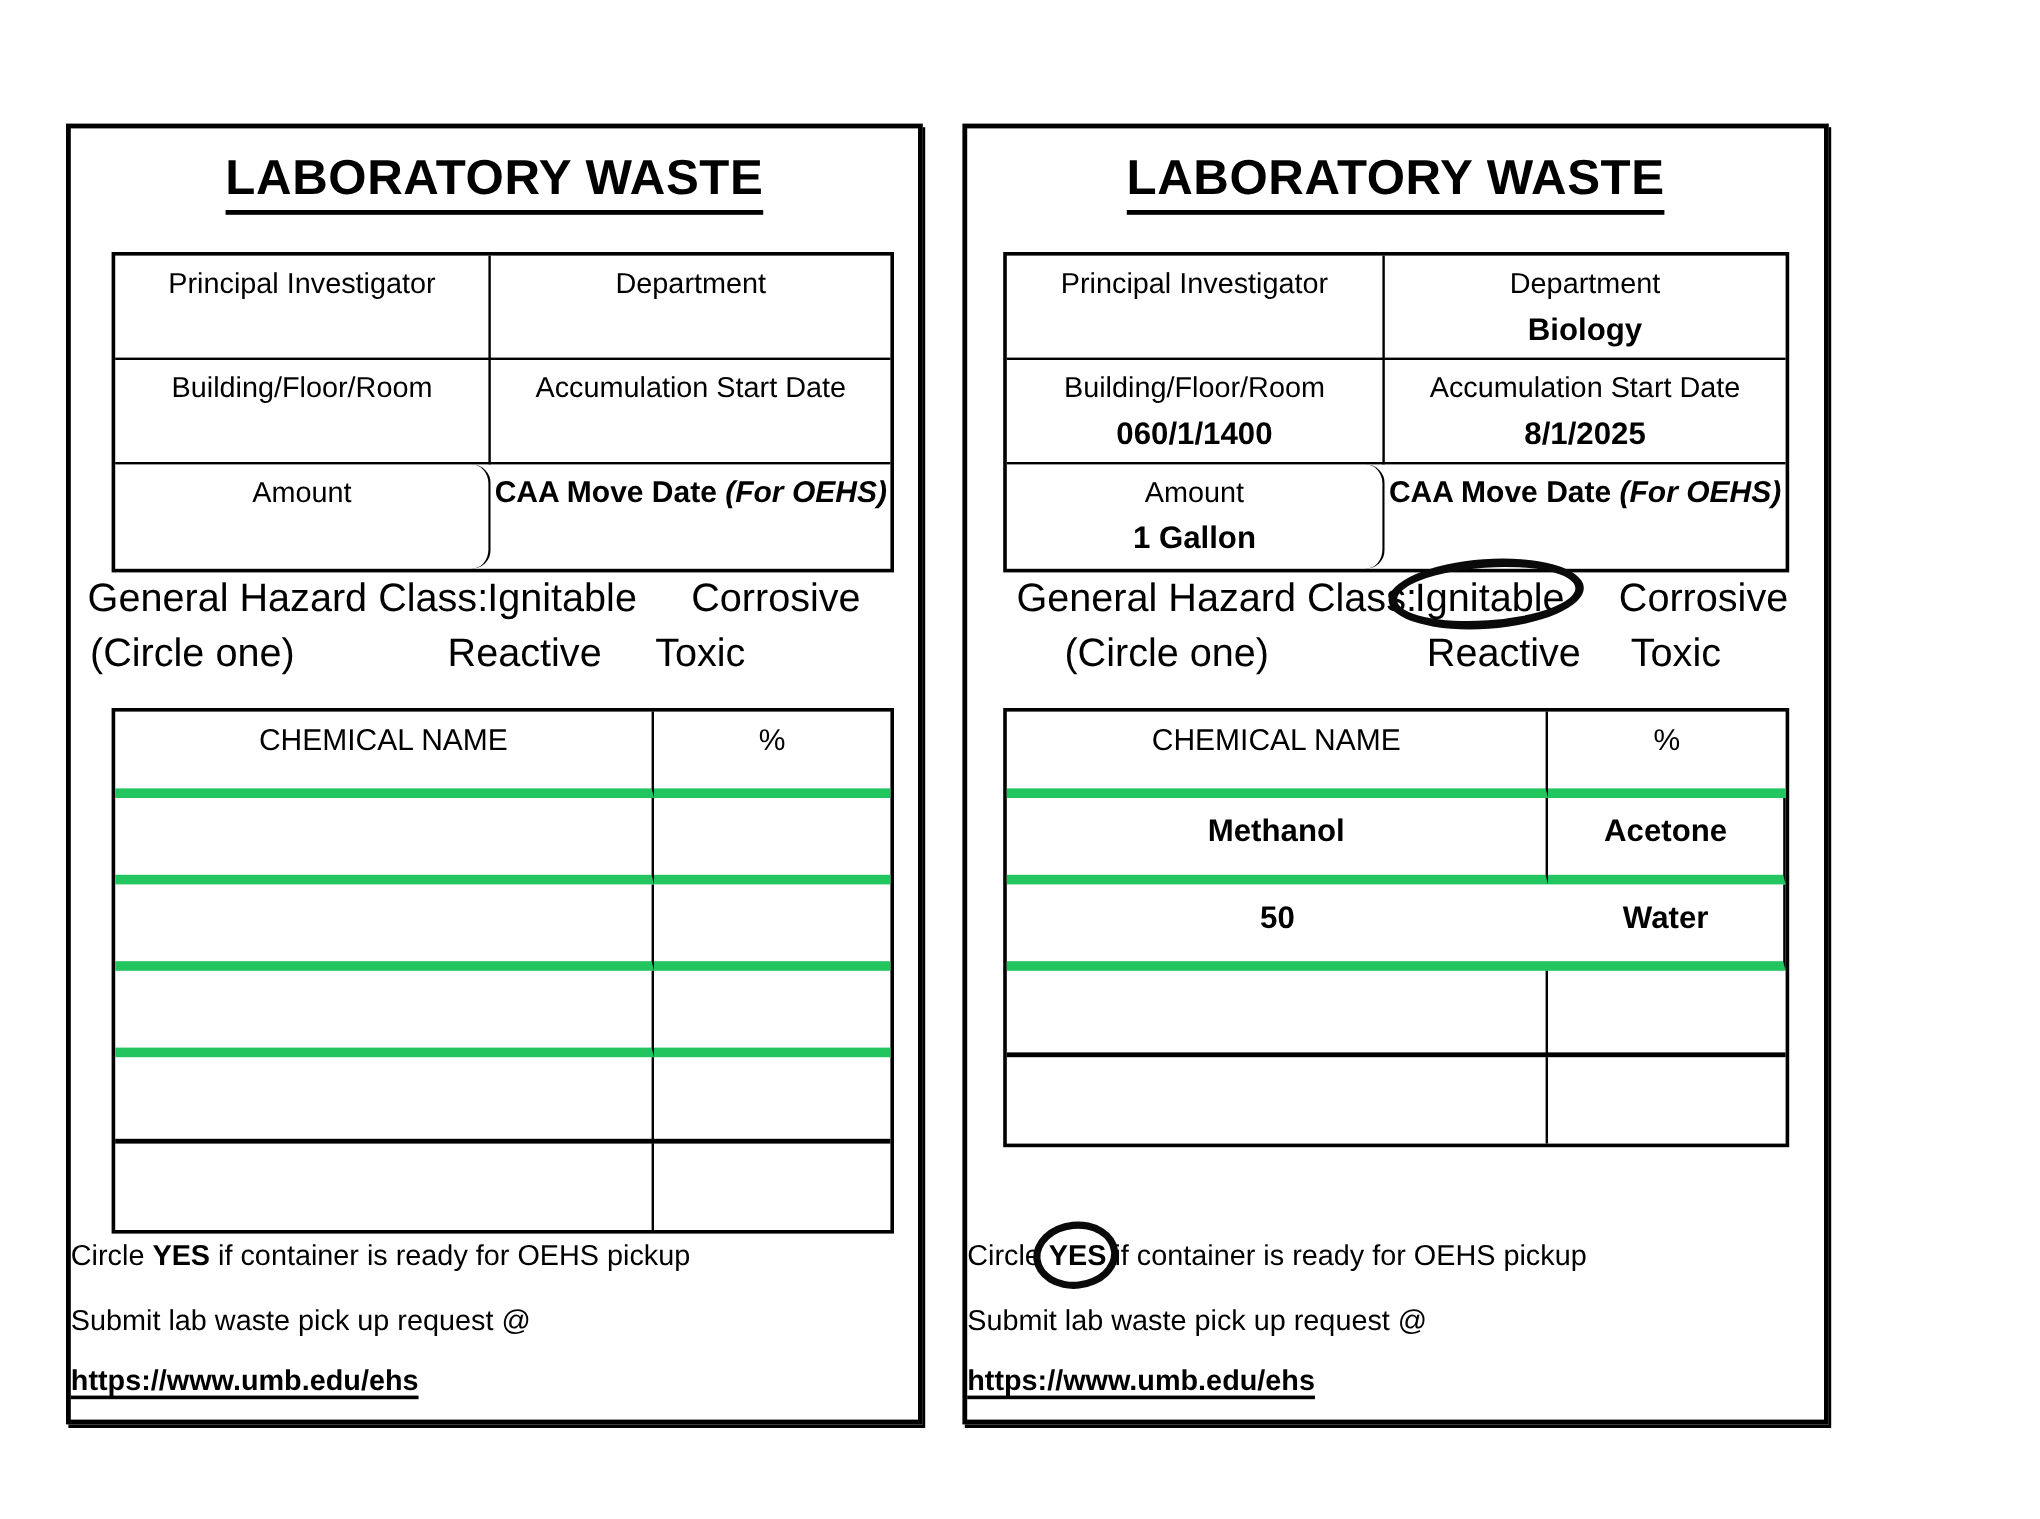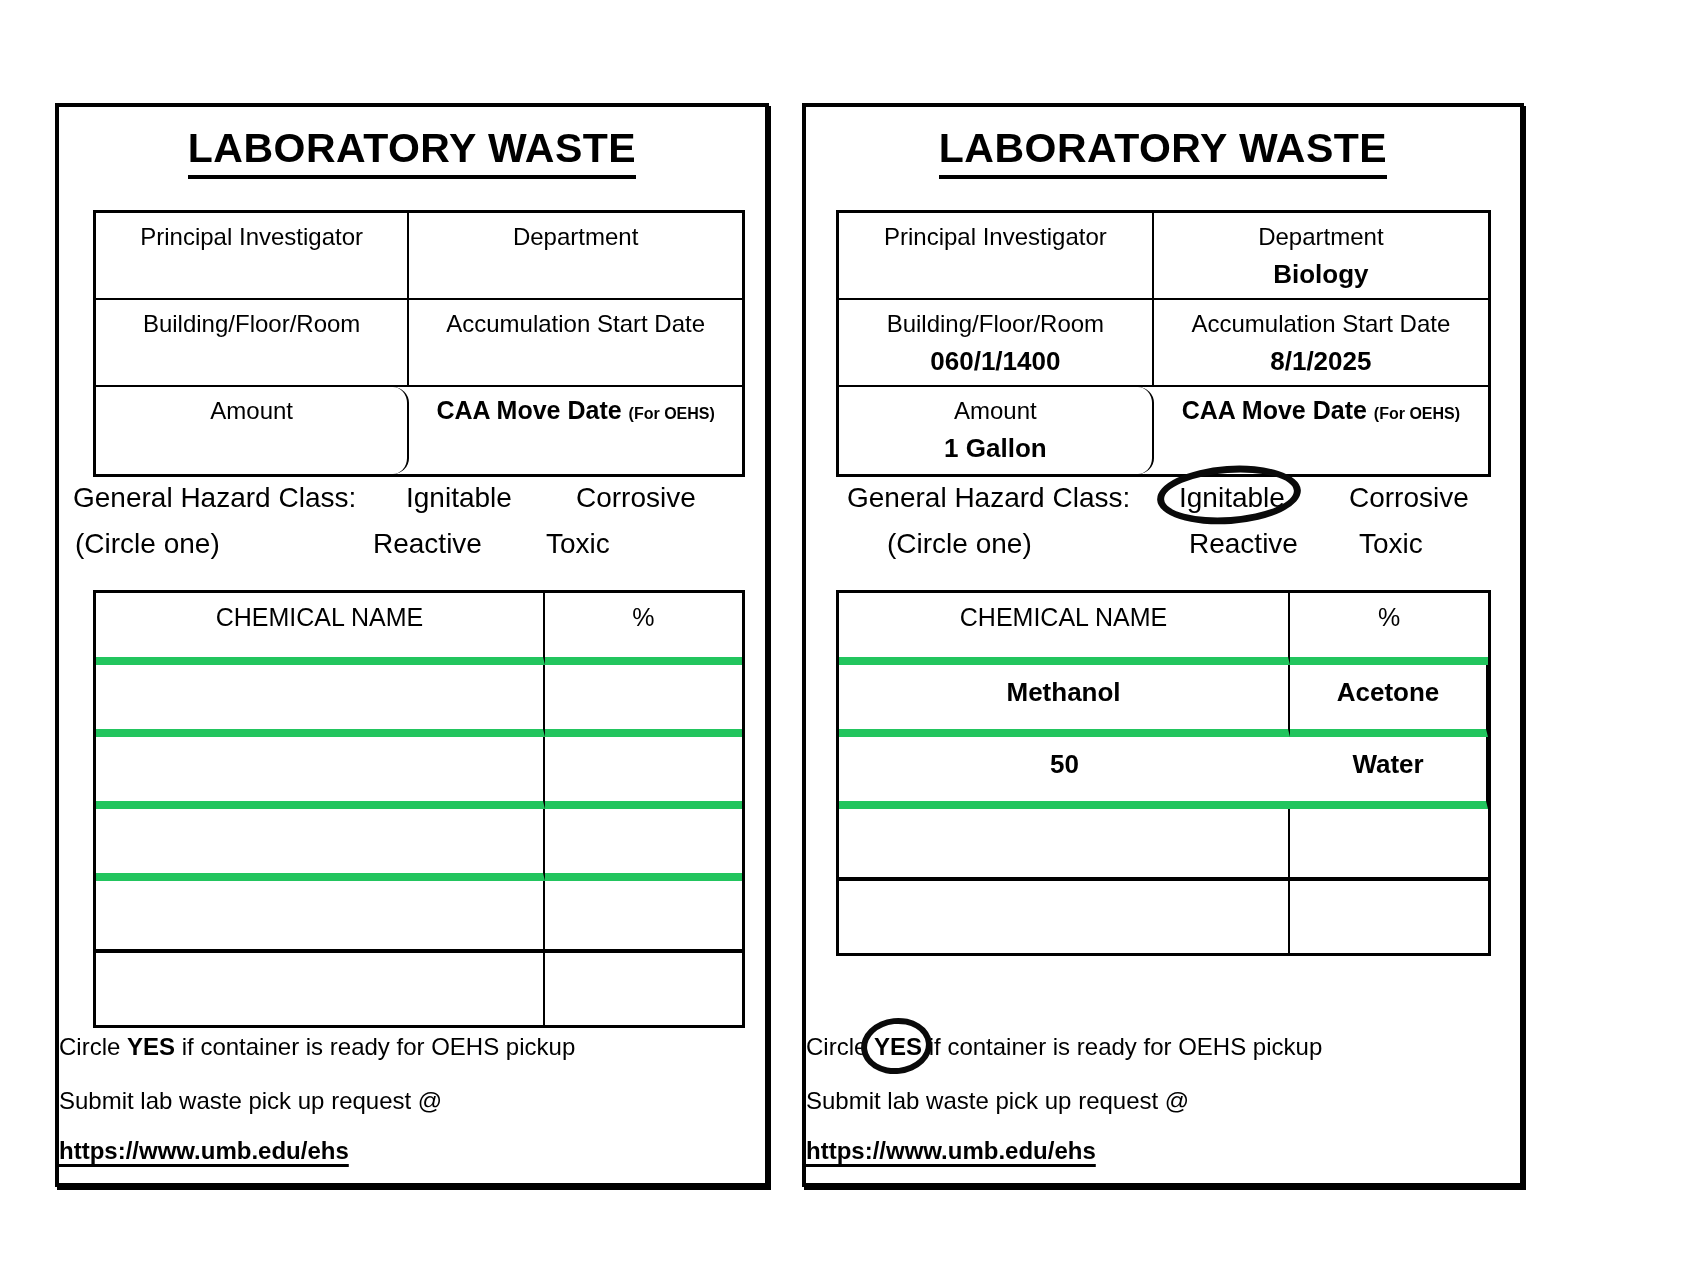--- a/index.html
+++ b/index.html
@@ -24,24 +24,24 @@
     position:absolute; top:103px; left:34px; width:652px;
     border:3px solid #000; box-sizing:border-box;
     display:grid; grid-template-columns:48.5% 51.5%;
   }
   .info-cell { height:87px; box-sizing:border-box; text-align:center;
                padding-top:9px; border-bottom:2px solid #000; overflow:hidden; }
   .info-cell.c1 { border-right:2px solid #000; }
   .info-cell.lastrow { border-bottom:none;border-radius:16px; }
   .cell-label { font-size:24px; line-height:29px; }
   .cell-label.bold { font-weight:bold; font-size:25px; }
-  .cell-label .note { font-size:16px; font-weight:bold;margin-top:19px; }
+  .cell-label .note { font-size:25px; font-style:italic; font-weight:bold;margin-top:19px; }
   .cell-value { font-size:26px; font-weight:bold; margin-top:8px; }
 
-  .hz { position:absolute; font-size:28px; line-height:34px; white-space:nowrap; }
+  .hz { position:absolute; font-size:33px; line-height:34px; white-space:nowrap; }
   .hz1 { top:374px; } .hz2 { top:420px; }
 
   .circled { position:relative; display:inline-block; }
   .circled::after { content:""; position:absolute; left:-22px; right:-16px; top:-15px; bottom:-9px;
                     border:7px solid #0a0a0a; border-radius:50%; transform:rotate(-4deg); }
   .yes-circled { position:relative; display:inline-block; }
   .yes-circled::after { content:""; position:absolute; left:-13px; right:-10px; top:-11px; bottom:-9px;
                         border:6px solid #0a0a0a; border-radius:50%; transform:rotate(-6deg); }
 
   .chem-table {

